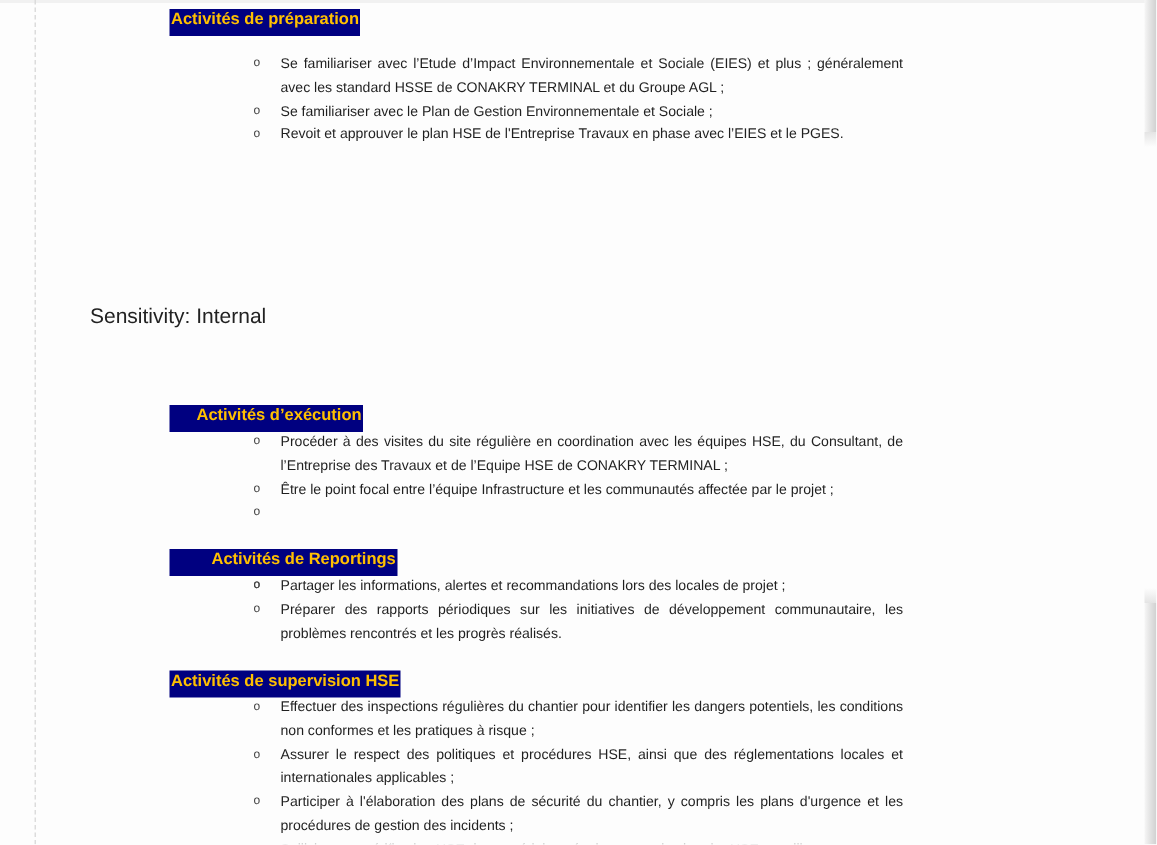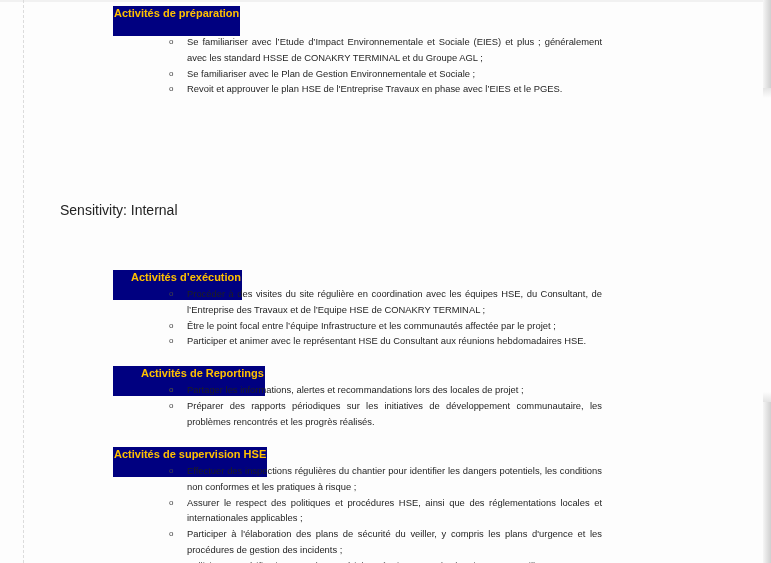--- a/index.html
+++ b/index.html
@@ -51,21 +51,21 @@
     width: 8px; height: 10px;
     background: linear-gradient(to top, #e4e4e4, rgba(253,253,253,0));
   }
 
   .section-heading {
     position: absolute;
     left: 113px;
     font-size: 11px;
     font-weight: bold;
     line-height: 15px;
-    height: 30px;
+    height: 18px;
     padding: 0 1px;
     background: #000080;
     color: #ffc000;
     white-space: nowrap;
   }
 
   .bullet-list {
     position: absolute;
     left: 168px;
     width: 434px;
@@ -142,21 +142,20 @@
     <li>
       <span class="bullet">o</span>
       <span>Procéder à des visites du site régulière en coordination avec les équipes HSE, du Consultant, de l’Entreprise des Travaux et de l’Equipe HSE de CONAKRY TERMINAL ;</span>
     </li>
     <li>
       <span class="bullet">o</span>
       <span>Être le point focal entre l’équipe Infrastructure et les communautés affectée par le projet ;</span>
     </li>
     <li>
       <span class="bullet">o</span>
-      <span>Participer et animer avec le représentant HSE du Consultant aux réunions hebdomadaires HSE.</span>
     </li>
   </ul>
 
   <div class="section-heading" style="top:366px;padding-left:28px;">Activités de Reportings</div>
   <ul class="bullet-list" style="top:382px;">
     <li>
       <span class="bullet">o</span>
     </li>
     <li>
       <span class="bullet">o</span>
@@ -173,17 +172,17 @@
     <li>
       <span class="bullet">o</span>
       <span>Effectuer des inspections régulières du chantier pour identifier les dangers potentiels, les conditions non conformes et les pratiques à risque ;</span>
     </li>
     <li>
       <span class="bullet">o</span>
       <span>Assurer le respect des politiques et procédures HSE, ainsi que des réglementations locales et internationales applicables ;</span>
     </li>
     <li>
       <span class="bullet">o</span>
-      <span>Participer à l'élaboration des plans de sécurité du veiller, y compris les plans d'urgence et les procédures de gestion des incidents ;</span>
+      <span>Participer à l'élaboration des plans de sécurité du chantier, y compris les plans d'urgence et les procédures de gestion des incidents ;</span>
     </li>
   </ul>
   <div class="cutoff-line">Solliciter une vérification HSE des matériels et équipements du chantier HSE et veiller</div>
 </div>
 
 </body></html>

